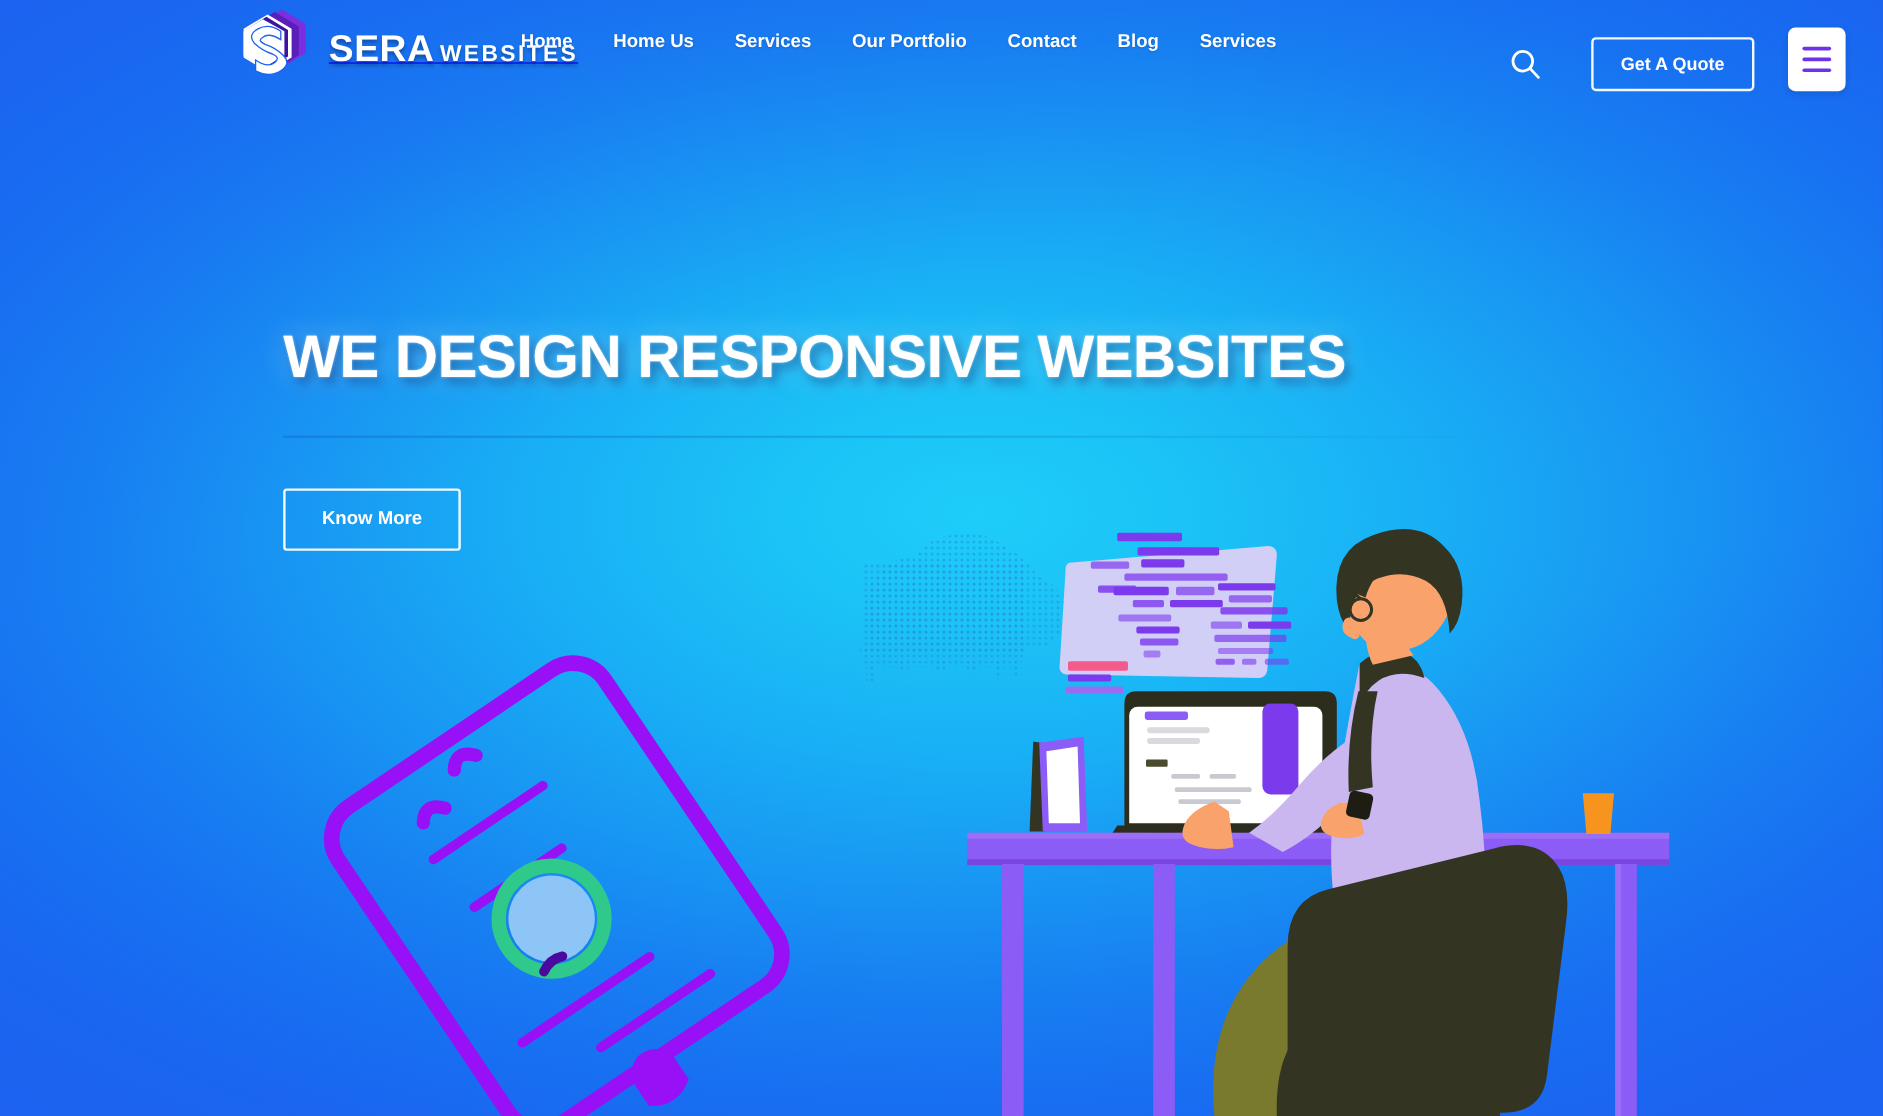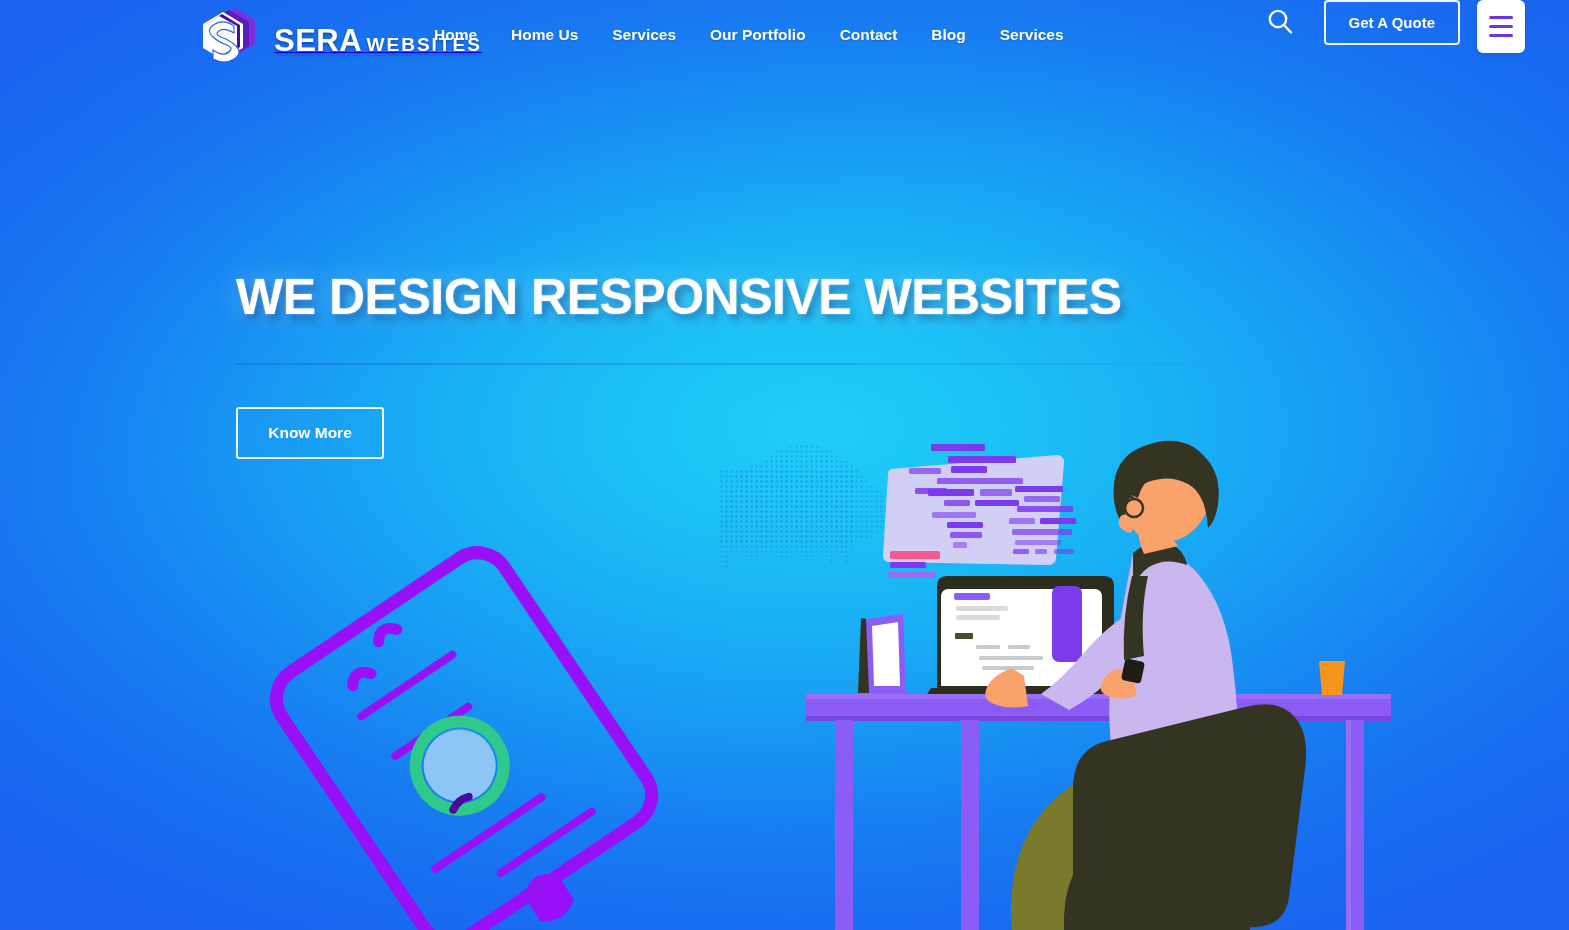--- a/index.html
+++ b/index.html
@@ -49,22 +49,22 @@
 
   #main-nav{ position:absolute; left:434px; top:26px; display:flex; align-items:center; }
   #main-nav a{
     color:#fff; text-decoration:none; font-size:15.5px; font-weight:bold;
     margin-right:34px; white-space:nowrap;
     text-shadow:0 1px 2px rgba(0,0,0,.18);
   }
   #main-nav a:last-child{ margin-right:0; }
 
   #header-actions{
-    position:absolute; right:44px; top:0; height:76px;
-    display:flex; align-items:flex-start; gap:0;
+    position:absolute; right:31px; top:0; height:76px;
+    display:flex; align-items:flex-end; gap:11px;
   }
   #search-button{
     width:44px; height:44px; display:flex; align-items:center; justify-content:center;
     background:none; border:none; cursor:pointer; margin-right:22px;
   }
   #quote-button{
     height:45px; padding:0 23px;
     border:2px solid rgba(255,255,255,.95); border-radius:4px;
     background:transparent; color:#fff; font-size:15px; font-weight:bold;
     cursor:pointer; font-family:inherit; white-space:nowrap;

